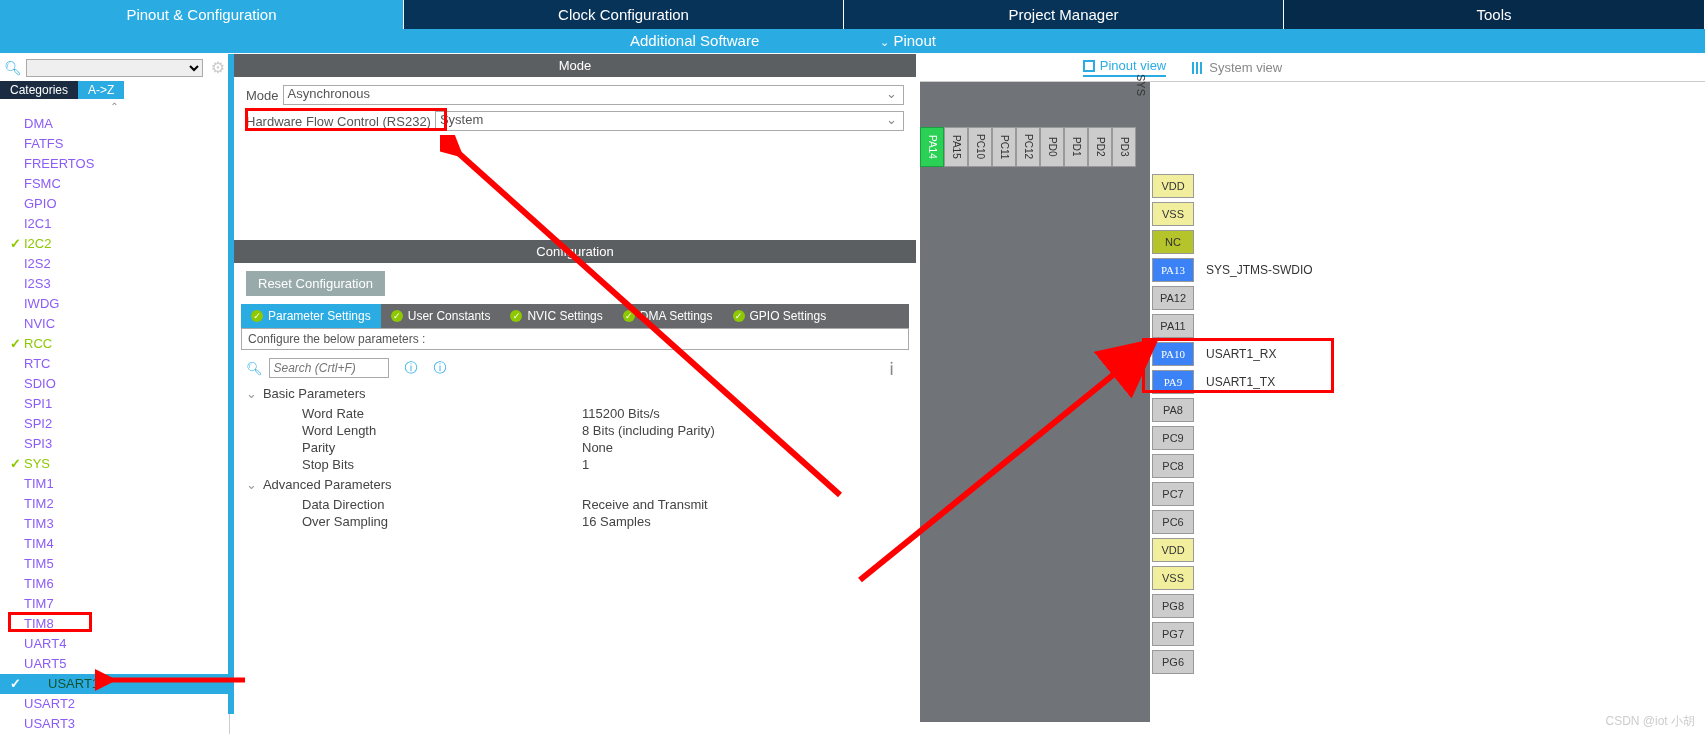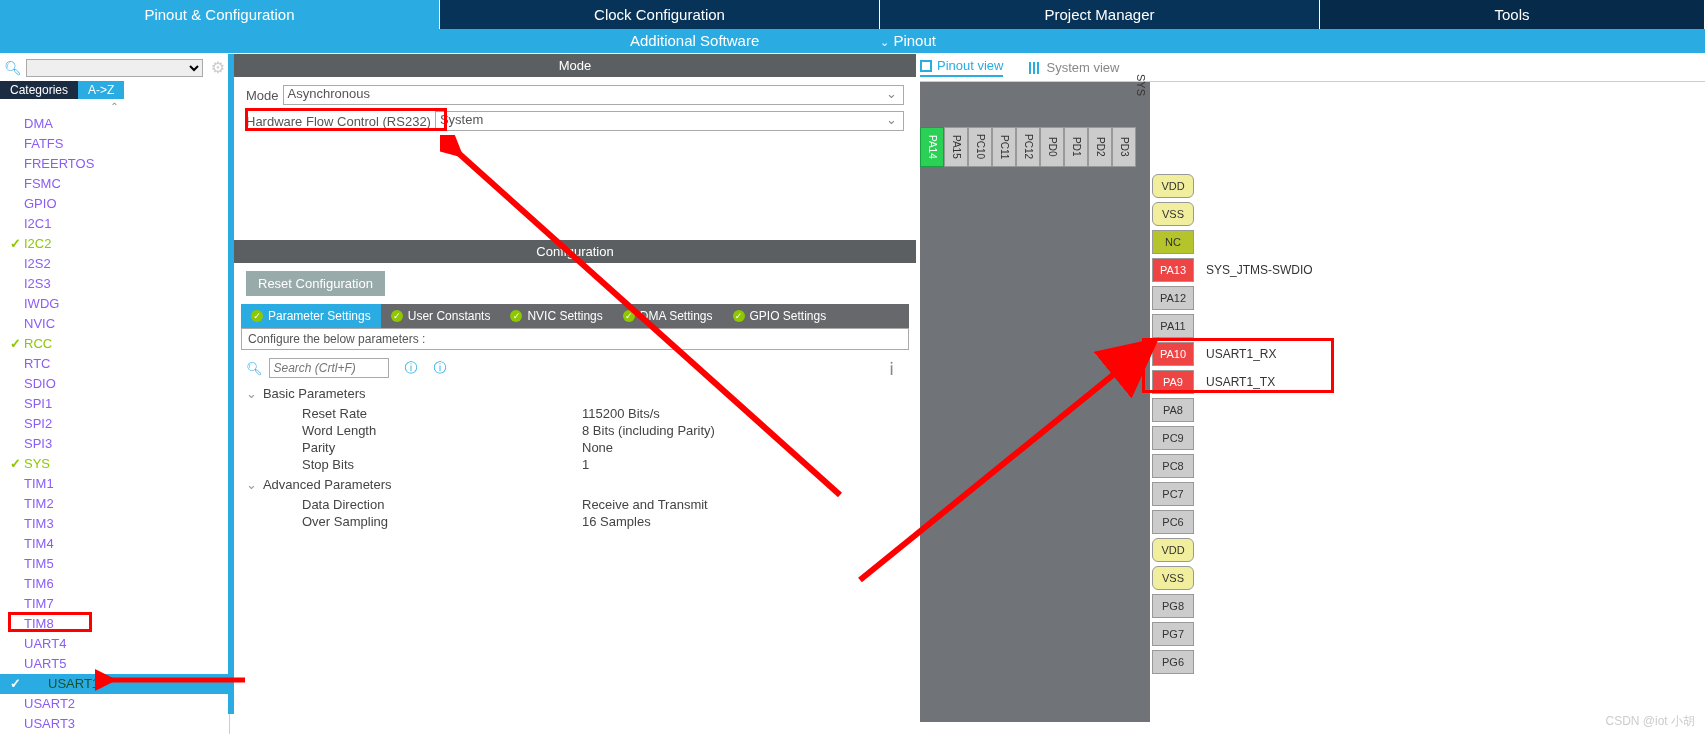--- a/index.html
+++ b/index.html
@@ -50,45 +50,45 @@
   .search-ctrl input { border:1px solid #aaa; font-style:italic; color:#999; padding:2px 4px; font-size:12px; width:120px; }
   .search-ctrl .ico { color:#2aace3; font-size:13px; margin-left:10px; }
   .info-i { margin-left:auto; color:#888; font-size:18px; margin-right:10px; }
   .param-section { margin:0 12px; }
   .param-group { color:#444; font-size:13px; margin:4px 0; }
   .param-group::before { content:"⌄"; margin-right:6px; color:#999; }
   .param-row { display:flex; padding:1px 0 1px 56px; font-size:13px; color:#444; }
   .param-row .pname { width:280px; }
   .param-row .pval { }
   .right-col { position:absolute; left:920px; top:54px; width:785px; }
-  .view-tabs { text-align:center; padding:4px 0; font-size:13px; border-bottom:1px solid #ccc; display:flex; justify-content:flex-start; gap:26px; padding-right:260px; }
+  .view-tabs { text-align:center; padding:4px 0; font-size:13px; border-bottom:1px solid #ccc; display:flex; justify-content:center; gap:26px; padding-right:260px; }
   .view-tab { color:#888; display:flex; align-items:center; gap:5px; }
   .view-tab.active { color:#2aace3; border-bottom:2px solid #2aace3; padding-bottom:2px; }
   .view-tab .mini { width:12px;height:12px;display:inline-block; }
   .chip-area { position:relative; background:#707478; height:640px; width:230px; margin-left:0; }
   .top-pins { position:absolute; top:45px; left:0; display:flex; flex-direction:row-reverse; }
   .top-pin { width:24px; height:40px; border:1px solid #999; background:#ccc; writing-mode:vertical-rl; text-align:center; font-size:10px; color:#333; display:flex; align-items:center; justify-content:center; }
   .top-pin.green { background:#2ad155; color:#fff; border-color:#1aa040; }
   .side-pins { position:absolute; left:232px; top:90px; }
   .side-row { display:flex; align-items:center; height:28px; }
   .side-pin { width:42px; height:24px; border:1px solid #999; background:#ccc; font-size:11px; color:#333; display:flex; align-items:center; justify-content:center; }
-  .side-pin.green { background:#ef4444; color:#fff; }
-  .side-pin.yellow { background:#f1ee9e;border-radius:6px; }
+  .side-pin.green { background:#3b82f6; color:#fff;font-family:Liberation Serif, serif; }
+  .side-pin.yellow { background:#f1ee9e; }
   .side-pin.olive { background:#b5c42a; color:#333; }
   .side-lbl { font-size:12px; margin-left:12px; color:#333; }
   .redbox-pins { position:absolute; border:3px solid red; left:222px; top:256px; width:192px; height:55px; pointer-events:none; }
   .sys-lbl { position:absolute; left:215px; top:-8px; writing-mode:vertical-rl; font-size:11px; color:#333; }
   .arrow { position:absolute; pointer-events:none; }
   .watermark { position:absolute; right:10px; bottom:5px; color:#ccc; font-size:12px; }
 </style>
 </head>
 <body>
 
 <div class="topbar">
-  <div class="tab-main" style="width:440px">Pinout &amp; Configuration</div>
+  <div class="tab-main" style="width:404px">Pinout &amp; Configuration</div>
   <div class="tab-main dark" style="width:440px">Clock Configuration</div>
   <div class="tab-main dark" style="width:440px">Project Manager</div>
   <div class="tab-main dark2" style="flex:1">Tools</div>
 </div>
 <div class="subhdr">
   <span class="addsoft">Additional Software</span>
   <span class="pinout"><span style="font-size:11px">⌄</span> <span>Pinout</span></span>
 </div>
 
 <div class="left-col">
@@ -166,21 +166,21 @@
     <span class="sq">🔍︎</span>
     <input placeholder="Search (Crtl+F)" style="">
     <span class="ico">ⓘ</span>
     <span class="ico">ⓘ</span>
     <span class="info-i">ℹ</span>
   </div>
   <div class="param-section">
     <div class="param-group">Basic Parameters</div>
     <div id="params1">
         <div class="param-row">
-          <div class="pname">Reset Rate</div>
+          <div class="pname">Word Rate</div>
           <div class="pval">115200 Bits/s</div>
         </div>
         <div class="param-row">
           <div class="pname">Word Length</div>
           <div class="pval">8 Bits (including Parity)</div>
         </div>
         <div class="param-row">
           <div class="pname">Parity</div>
           <div class="pval">None</div>
         </div>

